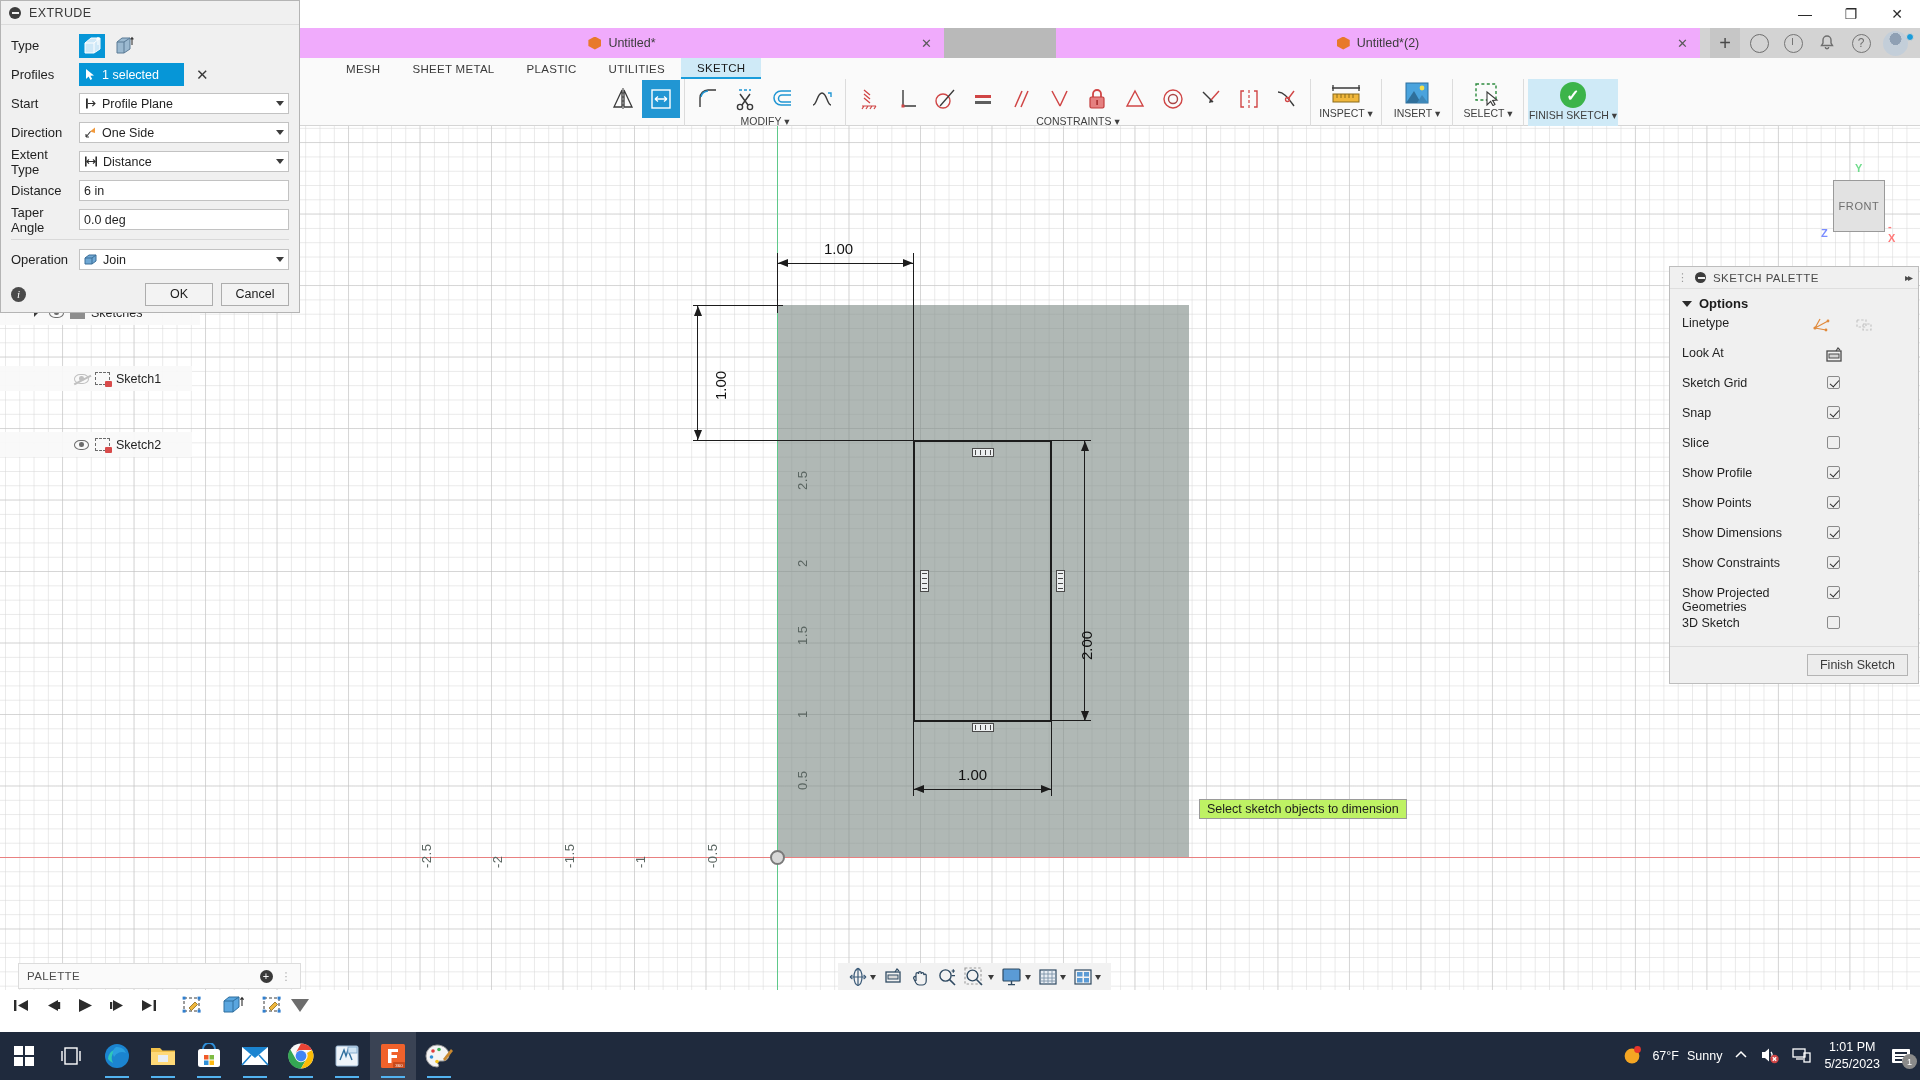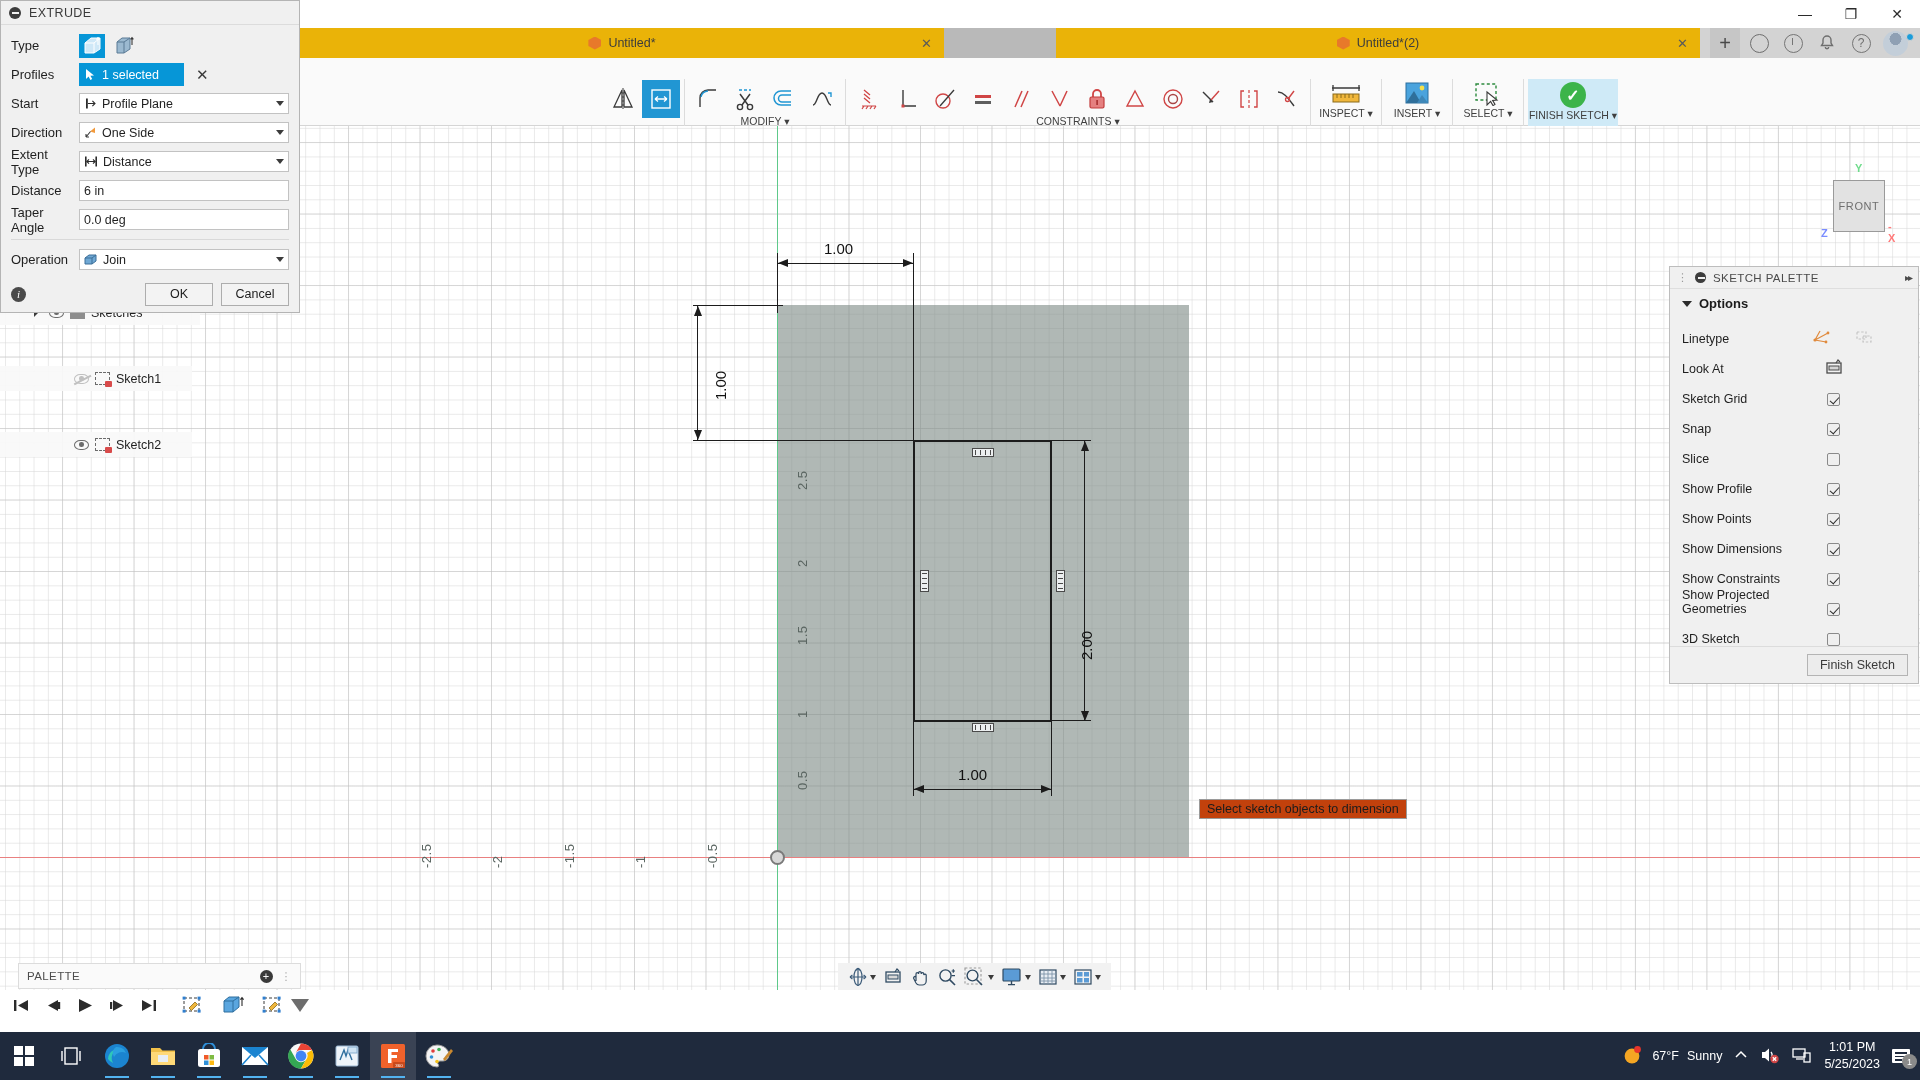--- a/index.html
+++ b/index.html
@@ -174,21 +174,21 @@
   .wb-btn { width: 46px; height: 28px; display: flex; align-items: center; justify-content: center;
             color: #2b2b2b; font-size: 14px; }
   .tabstrip {
     position: absolute; left: 300px; top: 28px; right: 0; height: 30px;
     background: #d3d3d3; display: flex; align-items: stretch; z-index: 19;
   }
   .doctab {
     flex: 1; display: flex; align-items: center; justify-content: center; gap: 7px;
     font-size: 12.5px; color: #3c3c3c; position: relative;
   }
-  .doctab.active { background: #eab308; }
+  .doctab.active { background: #f0abfc; }
   .doctab.inactive { background: #b9b9b9; }
   .cube-ico {
     width: 13px; height: 13px; background: #e8792a; flex: none;
     clip-path: polygon(50% 0, 100% 26%, 100% 74%, 50% 100%, 0 74%, 0 26%);
   }
   .tab-x { position: absolute; right: 12px; font-size: 13px; color: #5a5a5a; }
   .tab-tools {
     display: flex; align-items: center; gap: 4px; padding: 0 10px; background: #d3d3d3;
   }
   .ttool { width: 30px; height: 30px; display: flex; align-items: center; justify-content: center; }
@@ -252,21 +252,21 @@
   }
   .pal-grip { font-size: 11px; color: #9a9a9a; }
   .pal-title { font-size: 11.5px; color: #4a4a4a; letter-spacing: .4px; }
   .pal-expand { margin-left: auto; font-size: 10px; color: #4a4a4a; letter-spacing: -2px; }
   .pal-sec {
     display: flex; align-items: center; gap: 7px; padding: 7px 12px 5px 12px;
     font-size: 13px; font-weight: bold; color: #1c1c1c;
   }
   .caret-d { width: 0; height: 0; border-left: 5px solid transparent; border-right: 5px solid transparent; border-top: 6px solid #2b2b2b; }
   .pal-row {
-    display: flex; align-items: flex-end; height: 30px; padding: 0 12px 0 12px;
+    display: flex; align-items: flex-start; height: 30px; padding: 0 12px 0 12px;
   }
   .pal-row .lbl { flex: 1; }
   .chk {
     width: 13px; height: 13px; border: 1px solid #8a8a8a; background: #efefef; border-radius: 2px;
     position: relative; margin-right: 66px;
   }
   .chk.on::after {
     content: ""; position: absolute; left: 4px; top: 0.5px; width: 4px; height: 8px;
     border: solid #2b2b2b; border-width: 0 1.7px 1.7px 0; transform: rotate(42deg);
   }
@@ -282,21 +282,21 @@
   .viewcube { position: absolute; left: 1833px; top: 180px; z-index: 15; }
   .vc-face {
     width: 52px; height: 52px; background: #e2e2e2; border: 1px solid #9a9a9a;
     display: flex; align-items: center; justify-content: center;
     font-size: 11px; color: #6f6f6f; letter-spacing: .6px;
   }
   .vc-ax { position: absolute; font-size: 11px; font-weight: bold; }
 
   
   .tooltip {
-    position: absolute; left: 1199px; top: 799px; background: #c2410c;
+    position: absolute; left: 1199px; top: 799px; background: #bef264;
     border: 1px solid #9a9a9a; padding: 2px 7px; font-size: 12.5px; color: #1c1c1c; z-index: 22;
   }
 
   
   .navbar {
     position: absolute; left: 838px; top: 963px; height: 28px; background: #f2f2f2;
     display: flex; align-items: center; gap: 3px; padding: 0 8px; z-index: 16;
   }
   .navitem { display: flex; align-items: center; gap: 2px; height: 24px; padding: 0 2px; }
   .nav-caret { width: 0; height: 0; border-left: 3.5px solid transparent; border-right: 3.5px solid transparent; border-top: 5px solid #3b3b3b; }
@@ -497,20 +497,27 @@
       <div class="ttool">
         <div class="circ-ico" style="display:flex;align-items:center;justify-content:center;font-size:12px;color:#6e6e6e;">?</div>
       </div>
       <div class="ttool">
           <div class="avatar"></div>
         </div>
     </div>
   </div>
 
   <div class="ribbon">
+    <div class="tabs-row" style="left:30px;">
+      <div class="rtab">MESH</div>
+      <div class="rtab">SHEET METAL</div>
+      <div class="rtab">PLASTIC</div>
+      <div class="rtab">UTILITIES</div>
+      <div class="rtab active">SKETCH</div>
+    </div>
 
     <div class="tools-row" style="left:300px;">
 
       <div class="tgroup">
         <div class="tool">
           <svg width="26" height="26" viewBox="0 0 26 26">
               <path d="M12 4 L4 21 L12 21 Z" fill="none" stroke="#3a3a3a" stroke-width="1.3"></path>
               <path d="M14 4 L22 21 L14 21 Z" fill="none" stroke="#3a3a3a" stroke-width="1.3"></path>
               <path d="M13 2 L13 23" stroke="#3a3a3a" stroke-width="1" stroke-dasharray="2 2"></path>
             </svg>

